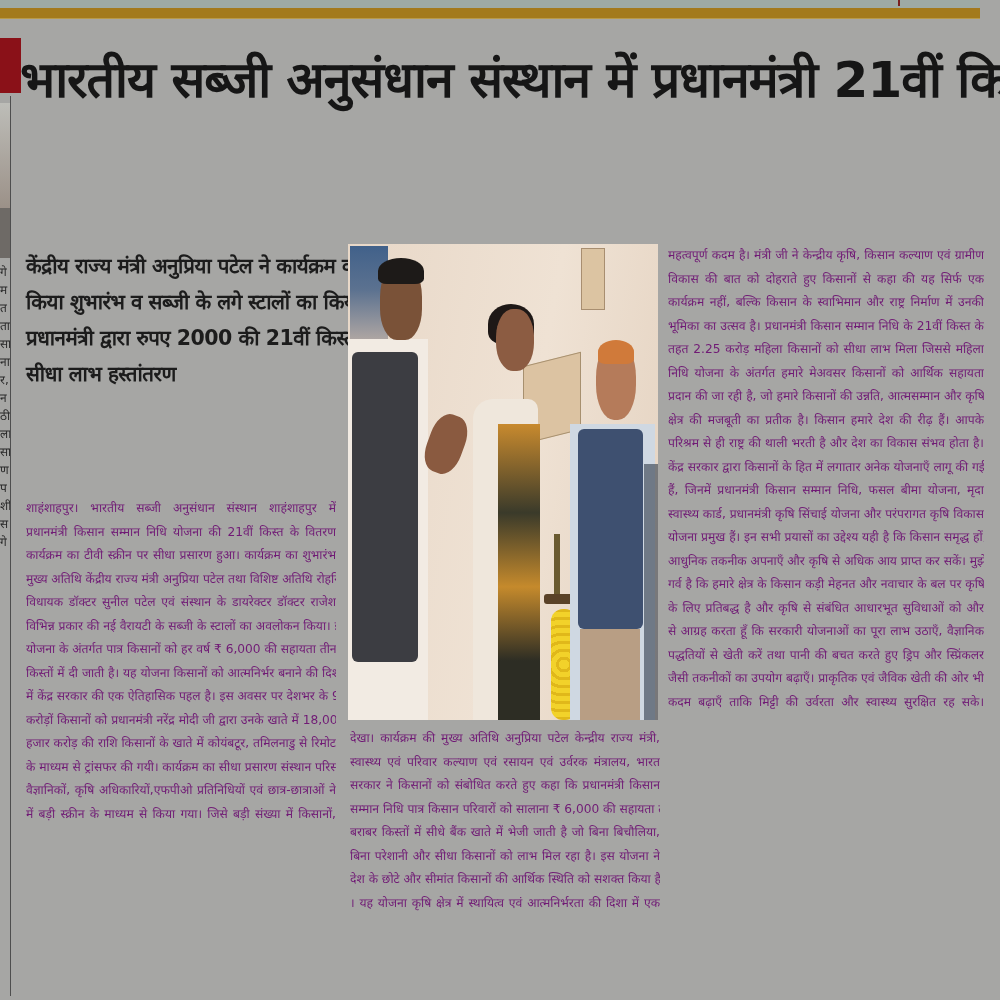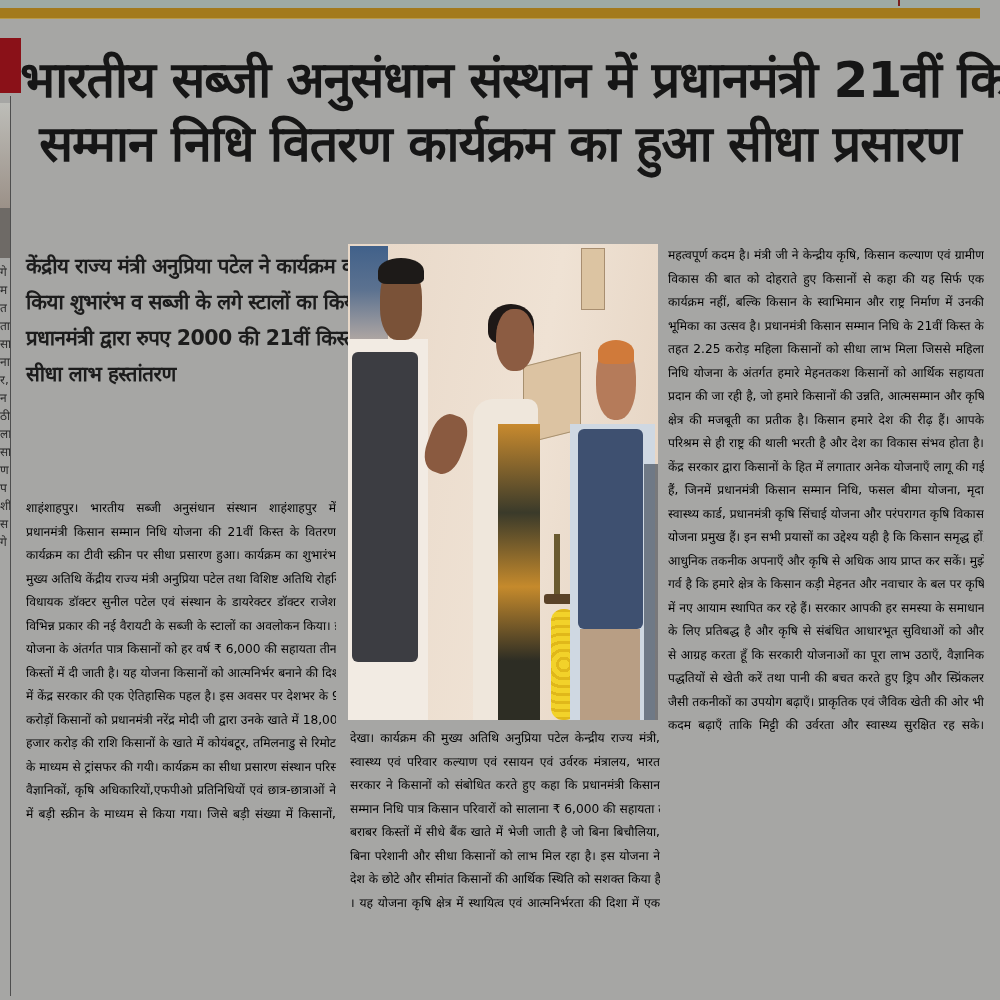--- a/index.html
+++ b/index.html
@@ -18,21 +18,21 @@
     .prev-rule { position: absolute; left: 10px; top: 58px; width: 1px; height: 900px; background: #4e4e4e; }
     .prev-text { position: absolute; left: 0; top: 225px; width: 10px; font-size: 12px; line-height: 18px; color: #2a2a2a; overflow: hidden; white-space: nowrap; }
     .prev-text span { display: block; width: 10px; overflow: hidden; }
 
     .headline { position: absolute; left: 20px; top: 48px; width: 960px; text-align: center; font-family: "DejaVu Sans", sans-serif; font-weight: bold; font-size: 50px; line-height: 64px; color: #161616; letter-spacing: -1px; }
     .headline .line { display: block; white-space: nowrap; }
 
     .subhead { position: absolute; left: 26px; top: 248px; width: 320px; font-weight: bold; font-size: 20.5px; line-height: 36px; color: #1c1c1c; letter-spacing: -0.5px; }
     .subhead .line { display: block; white-space: nowrap; }
 
-    .body-col { position: absolute; font-size: 12.2px; line-height: 23.5px; color: #000000; text-align: justify; }
+    .body-col { position: absolute; font-size: 12.2px; line-height: 23.5px; color: #701a75; text-align: justify; }
     .body-col .line { display: block; white-space: nowrap; overflow: hidden; text-align-last: justify; }
     .col1 { left: 26px; top: 497px; width: 310px; }
     .col2 { left: 350px; top: 727px; width: 310px; }
     .col3 { left: 668px; top: 244px; width: 316px; }
 
     .photo { position: absolute; left: 348px; top: 244px; width: 310px; height: 476px; background: #e6d6c6; overflow: hidden; }
     .photo .wall { position: absolute; inset: 0; background: linear-gradient(100deg, #e8d8c8 0%, #efe2d4 55%, #e4d2c0 100%); }
     .photo .banner { position: absolute; left: 2px; top: 2px; width: 38px; height: 110px; background: linear-gradient(#41618a 0%, #5c7290 40%, #c9b7a9 100%); }
     .photo .ac1 { position: absolute; left: 233px; top: 4px; width: 24px; height: 62px; background: #dcc4a2; border: 1px solid #a88e70; }
     .photo .ac2 { position: absolute; left: 175px; top: 115px; width: 58px; height: 78px; background: #dcc3a2; border: 1px solid #a7906f; transform: skewY(-14deg); }
@@ -84,21 +84,20 @@
     <span>ण</span>
     <span>प</span>
     <span>शी</span>
     <span>स</span>
     <span>गे</span>
   </div>
 </div>
 
 <h1 class="headline">
   <span class="line">भारतीय सब्जी अनुसंधान संस्थान में प्रधानमंत्री 21वीं किसान</span>
-  <span class="line">सम्मान निधि वितरण कार्यक्रम का हुआ सीधा प्रसारण</span>
 </h1>
 
 <div class="subhead">
   <span class="line">केंद्रीय राज्य मंत्री अनुप्रिया पटेल ने कार्यक्रम का</span>
   <span class="line">किया शुभारंभ व सब्जी के लगे स्टालों का किया</span>
   <span class="line">प्रधानमंत्री द्वारा रुपए 2000 की 21वीं किस्त का</span>
   <span class="line">सीधा लाभ हस्तांतरण</span>
 </div>
 
 <div class="photo">
@@ -153,29 +152,28 @@
   <span class="line">देश के छोटे और सीमांत किसानों की आर्थिक स्थिति को सशक्त किया है</span>
   <span class="line">। यह योजना कृषि क्षेत्र में स्थायित्व एवं आत्मनिर्भरता की दिशा में एक</span>
 </div>
 
 <div class="body-col col3">
   <span class="line">महत्वपूर्ण कदम है। मंत्री जी ने केन्द्रीय कृषि, किसान कल्याण एवं ग्रामीण</span>
   <span class="line">विकास की बात को दोहराते हुए किसानों से कहा की यह सिर्फ एक</span>
   <span class="line">कार्यक्रम नहीं, बल्कि किसान के स्वाभिमान और राष्ट्र निर्माण में उनकी</span>
   <span class="line">भूमिका का उत्सव है। प्रधानमंत्री किसान सम्मान निधि के 21वीं किस्त के</span>
   <span class="line">तहत 2.25 करोड़ महिला किसानों को सीधा लाभ मिला जिससे महिला</span>
-  <span class="line">निधि योजना के अंतर्गत हमारे मेहनतकश किसानों को आर्थिक सहायता</span>
+  <span class="line">निधि योजना के अंतर्गत हमारे मेअवसर किसानों को आर्थिक सहायता</span>
   <span class="line">प्रदान की जा रही है, जो हमारे किसानों की उन्नति, आत्मसम्मान और कृषि</span>
   <span class="line">क्षेत्र की मजबूती का प्रतीक है। किसान हमारे देश की रीढ़ हैं। आपके</span>
   <span class="line">परिश्रम से ही राष्ट्र की थाली भरती है और देश का विकास संभव होता है।</span>
   <span class="line">केंद्र सरकार द्वारा किसानों के हित में लगातार अनेक योजनाएँ लागू की गई</span>
   <span class="line">हैं, जिनमें प्रधानमंत्री किसान सम्मान निधि, फसल बीमा योजना, मृदा</span>
   <span class="line">स्वास्थ्य कार्ड, प्रधानमंत्री कृषि सिंचाई योजना और परंपरागत कृषि विकास</span>
   <span class="line">योजना प्रमुख हैं। इन सभी प्रयासों का उद्देश्य यही है कि किसान समृद्ध हों,</span>
   <span class="line">आधुनिक तकनीक अपनाएँ और कृषि से अधिक आय प्राप्त कर सकें। मुझे</span>
   <span class="line">गर्व है कि हमारे क्षेत्र के किसान कड़ी मेहनत और नवाचार के बल पर कृषि</span>
-  <span class="line">में नए आयाम स्थापित कर रहे हैं। सरकार आपकी हर समस्या के समाधान</span>
   <span class="line">के लिए प्रतिबद्ध है और कृषि से संबंधित आधारभूत सुविधाओं को और</span>
   <span class="line">से आग्रह करता हूँ कि सरकारी योजनाओं का पूरा लाभ उठाएँ, वैज्ञानिक</span>
   <span class="line">पद्धतियों से खेती करें तथा पानी की बचत करते हुए ड्रिप और स्प्रिंकलर</span>
   <span class="line">जैसी तकनीकों का उपयोग बढ़ाएँ। प्राकृतिक एवं जैविक खेती की ओर भी</span>
   <span class="line">कदम बढ़ाएँ ताकि मिट्टी की उर्वरता और स्वास्थ्य सुरक्षित रह सके।</span>
 </div>
 
 </body></html>

